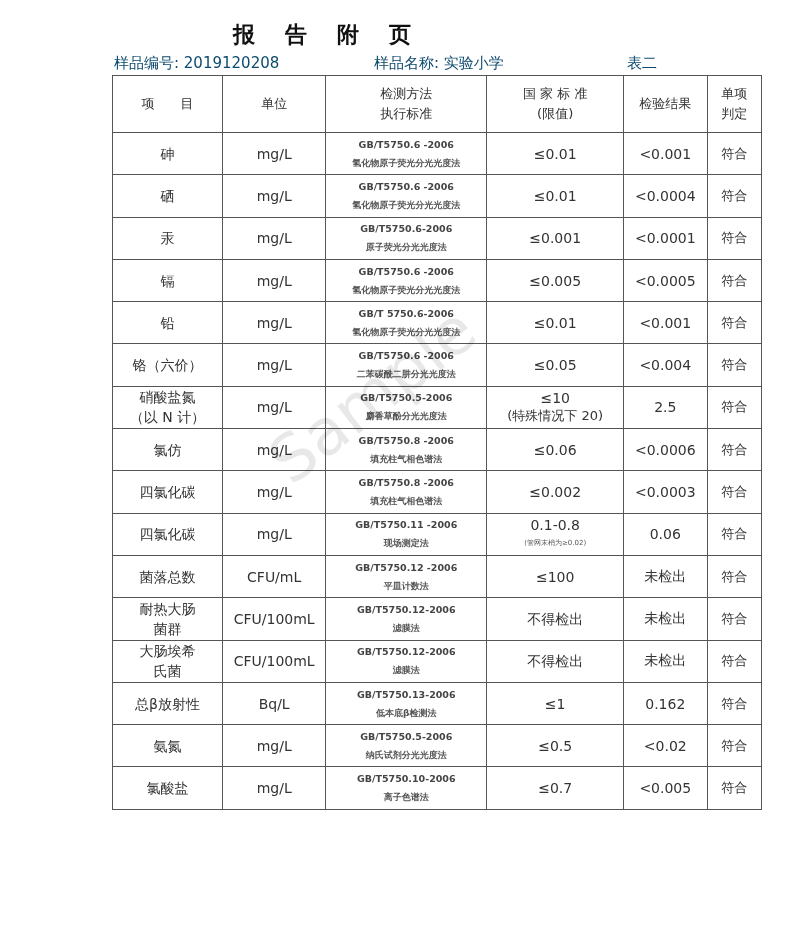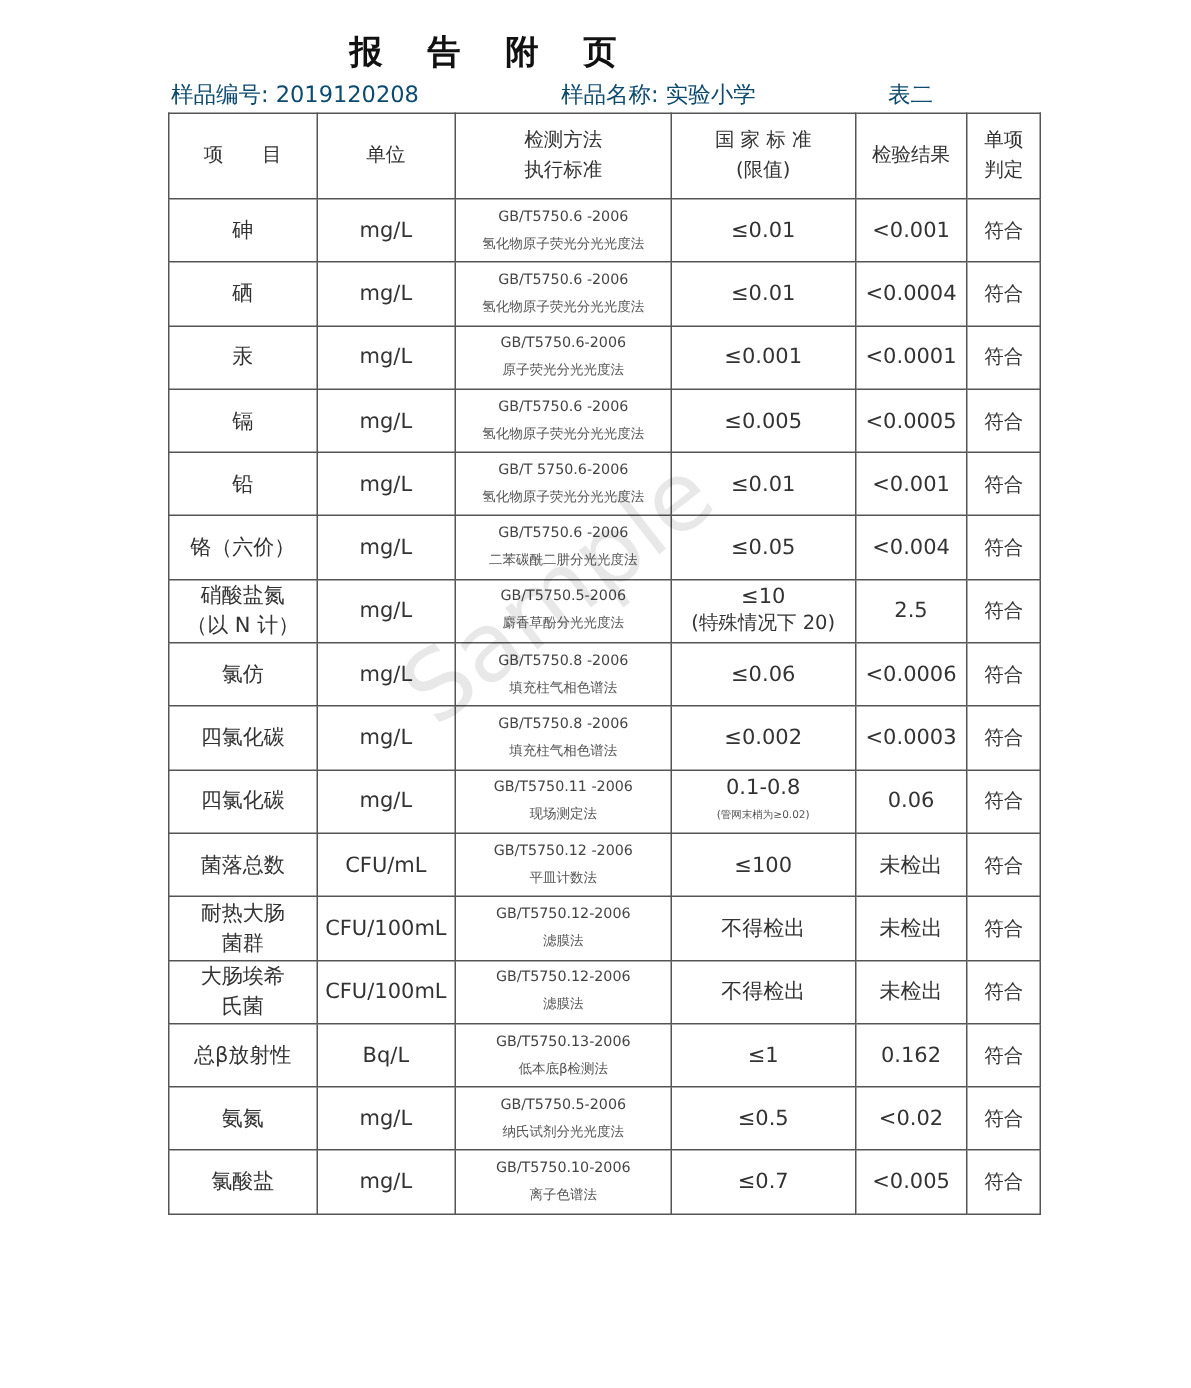--- a/index.html
+++ b/index.html
@@ -3,32 +3,32 @@
 <meta charset="utf-8">
 <style>
   html, body { margin:0; padding:0; background:#ffffff; }
   body { width:794px; height:925px; position:relative; overflow:hidden;
          font-family:"DejaVu Sans","Liberation Sans",sans-serif; color:#2a2a2a; }
   .title { position:absolute; left:0; width:674px; top:20px; text-align:center;
            font-size:22px; font-weight:bold; letter-spacing:30px; color:#111; }
   .meta { position:absolute; top:54px; font-size:15px; color:#0c4a6e; white-space:nowrap; }
   .meta.num { left:114px; }
   .meta.name { left:374px; }
-  .meta.tbl { left:592px; }
+  .meta.tbl { left:627px; }
   table.report { position:absolute; left:112px; top:75px; border-collapse:collapse;
-                 table-layout:fixed; width:582px; }
+                 table-layout:fixed; width:650px; }
   table.report td, table.report th { border:1px solid #555; text-align:center;
                  vertical-align:middle; padding:0; overflow:hidden; }
   table.report th { font-weight:normal; font-size:13px; color:#333; height:56px; line-height:20px; }
   table.report td { height:41.3px; }
   .c1 { width:95px; } .c2 { width:89px; } .c3 { width:139px; }
   .c4 { width:118px; } .c5 { width:72px; } .c6 { width:47px; }
   .item { font-size:14px; color:#333; line-height:20px; }
   .unit { font-size:14px; color:#333; }
-  .std { font-size:9.5px; color:#444; line-height:19px; }
+  .std { font-size:9.5px; color:#444; line-height:19px;font-weight:bold; }
   .std .method { font-size:9px; color:#555; display:block; }
   .std .code { display:block; }
   .limit { font-size:14px; color:#333; line-height:18px; }
   .limit .note { display:block; font-size:7px; color:#555; }
   .limit .sub { display:block; font-size:13px; }
   .result { font-size:14px; color:#333; }
   .verdict { font-size:13px; color:#333; }
   .watermark { position:absolute; left:255px; top:440px; font-size:64px; color:rgba(0,0,0,0.09);
                transform:rotate(-38deg); transform-origin:left top; pointer-events:none;
                font-family:"DejaVu Sans",sans-serif; }

